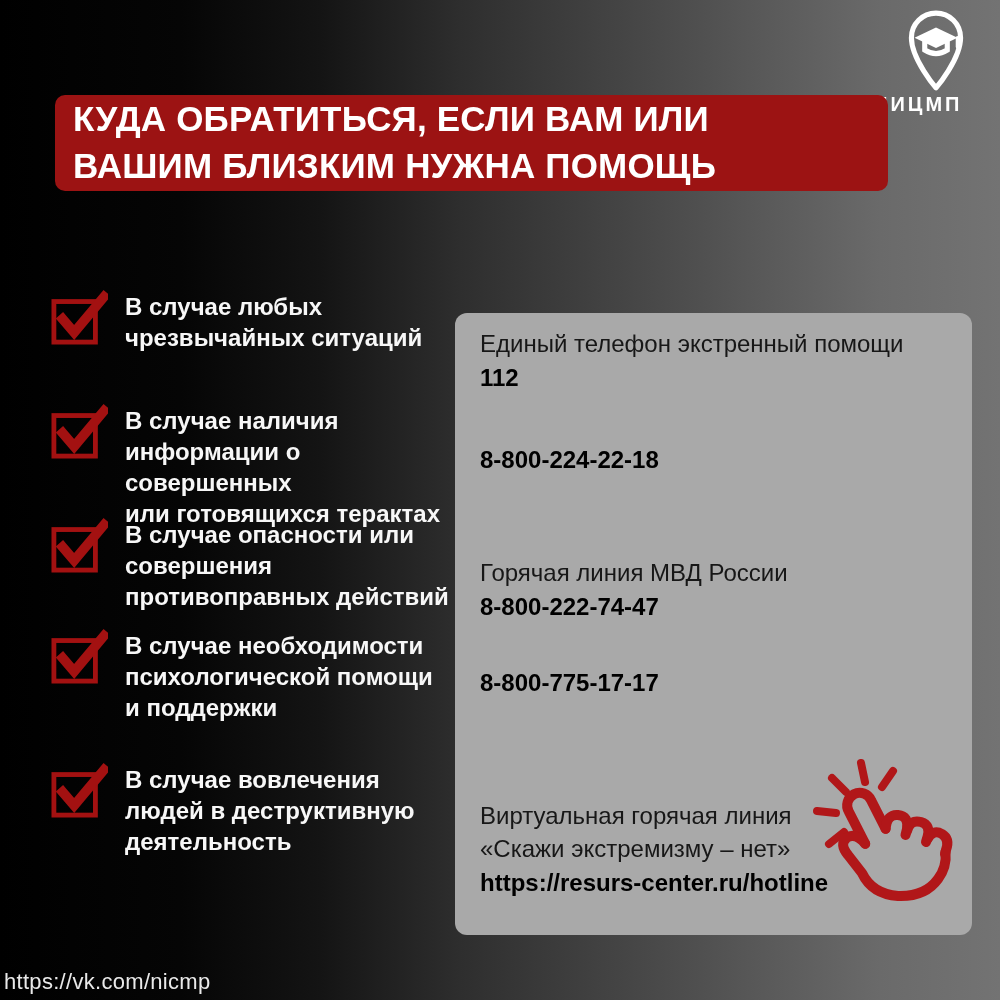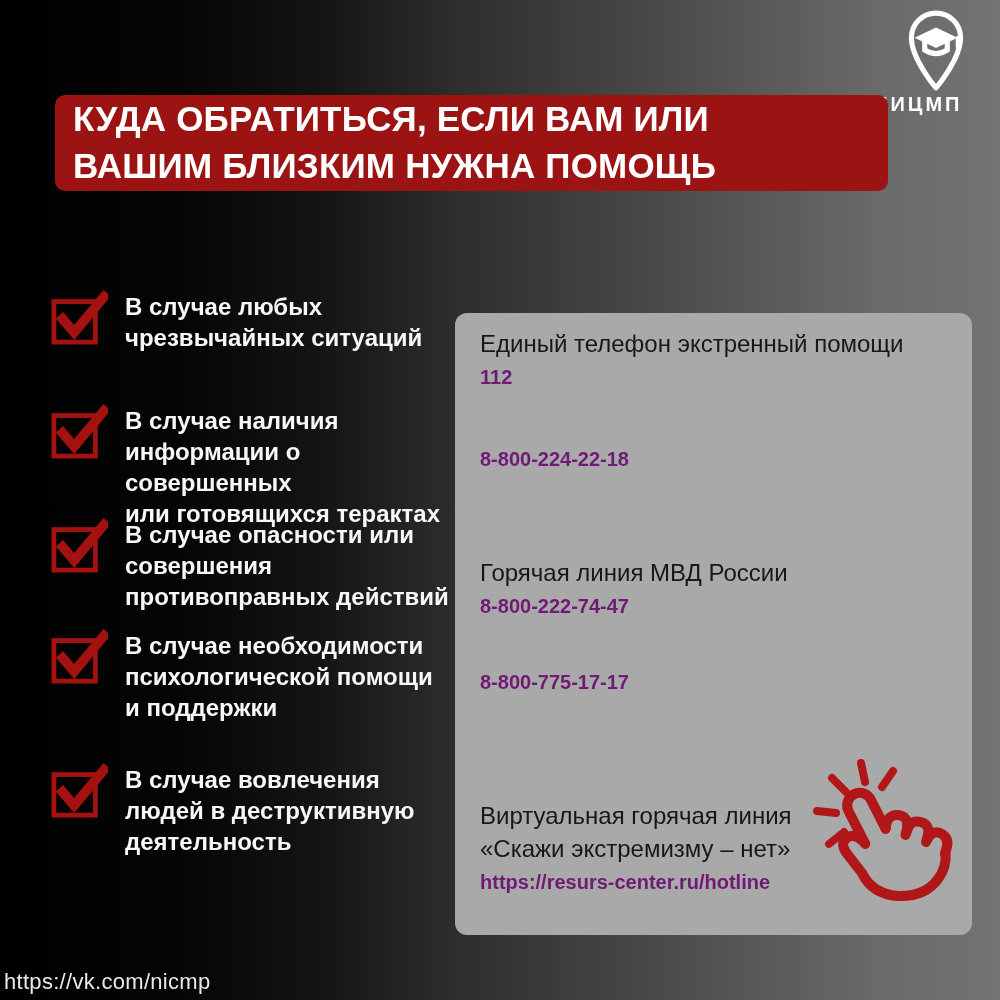--- a/index.html
+++ b/index.html
@@ -40,21 +40,21 @@
   .panel{
     position:absolute;left:455px;top:277px;width:517px;height:622px;
     background:#a9a9a9;border-radius:12px;margin-top:36px;
   }
   .entry{position:absolute;left:25px;width:470px;}
   .entry-label{
     color:#171717;font-size:24px;font-weight:400;line-height:33px;
     white-space:pre-line;
   }
   .entry-value{
-    color:#701a75;font-size:20px;font-weight:700;line-height:33px;margin-top:1px;
+    color:#000000;font-size:24px;font-weight:700;line-height:33px;margin-top:1px;
   }
   
   .hand{position:absolute;left:806px;top:718px;}
   
   .footer-url{
     position:absolute;left:4px;top:969px;color:#e9e9e9;font-size:22px;
     letter-spacing:0.3px;
   }
 </style>
 </head>

